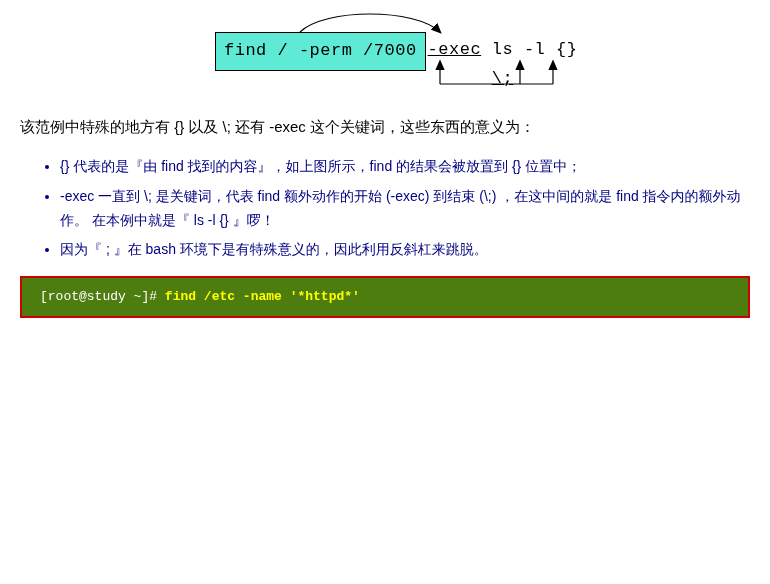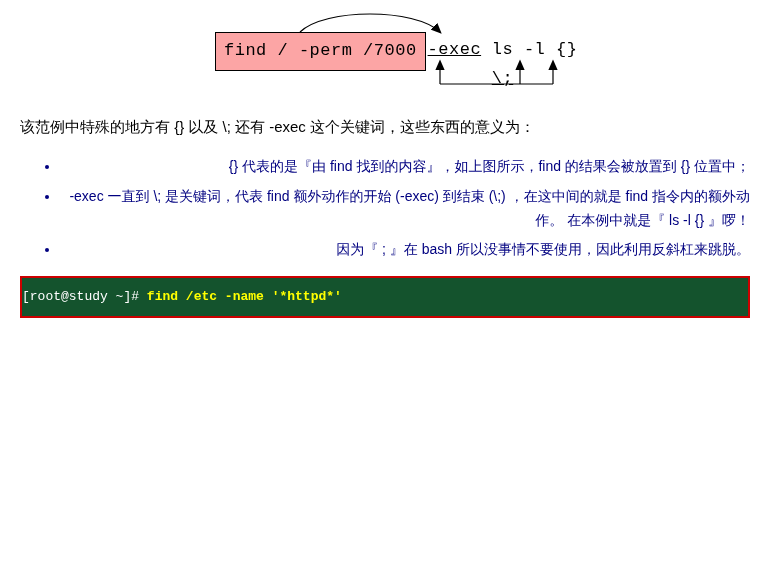--- a/index.html
+++ b/index.html
@@ -32,21 +32,21 @@
     }
     .cmd-box {
       position: absolute;
       top: 22px;
       left: 30px;
       border: 1px solid #000;
       font-family: "Courier New", monospace;
       font-size: 17px;
       padding: 4px 8px;
       letter-spacing: 0.5px;
-      background: #fca5a5;
+      background: #5eead4;
     }
     .cmd-tail {
       position: absolute;
       top: 26px;
       left: 235px;
       font-family: "Courier New", monospace;
       font-size: 17px;
       letter-spacing: 0.5px;
     }
     .underline {
@@ -56,35 +56,34 @@
       text-align: center;
       font-size: 14px;
       margin: 4px 0 18px 0;
     }
     p {
       margin: 16px 0;
     }
     ul {
       margin: 10px 0 14px 0;
       padding-left: 40px;
-      text-align: right;
     }
     ul li {
       color: #000080;
       margin-bottom: 6px;
       font-size: 14px;
       line-height: 1.7;
     }
     ul li::marker {
       color: #000080;
     }
     .terminal {
-      background: #14532d;
+      background: #4d7c0f;
       border: 2px solid #c00;
-      padding: 8px 0;
+      padding: 8px 18px;
       font-family: "Courier New", monospace;
       font-size: 13px;
       color: #fff;
       margin: 14px 0;
     }
     .terminal .cmd {
       color: #ffff00;
       font-weight: bold;
     }
     a.link {
@@ -123,21 +122,21 @@
       </span>
     </div>
   </div>
 
 
   <p>该范例中特殊的地方有  {}  以及 \;  还有  -exec  这个关键词，这些东西的意义为：</p>
 
   <ul>
     <li>{}  代表的是『由 find 找到的内容』，如上图所示，find  的结果会被放置到  {}  位置中；</li>
     <li>-exec  一直到 \;  是关键词，代表 find 额外动作的开始 (-exec) 到结束 (\;) ，在这中间的就是 find  指令内的额外动作。  在本例中就是『 ls -l {} 』啰！</li>
-    <li>因为『 ; 』在 bash 所以没事情不要使用，因此利用反斜杠来跳脱。</li>
+    <li>因为『 ; 』在 bash 环境下是有特殊意义的，因此利用反斜杠来跳脱。</li>
   </ul>
 
 
 
   <div class="terminal">
     <span>[root@study ~]# </span><span class="cmd">find /etc -name '*httpd*'</span>
   </div>
 
 
 </div>

